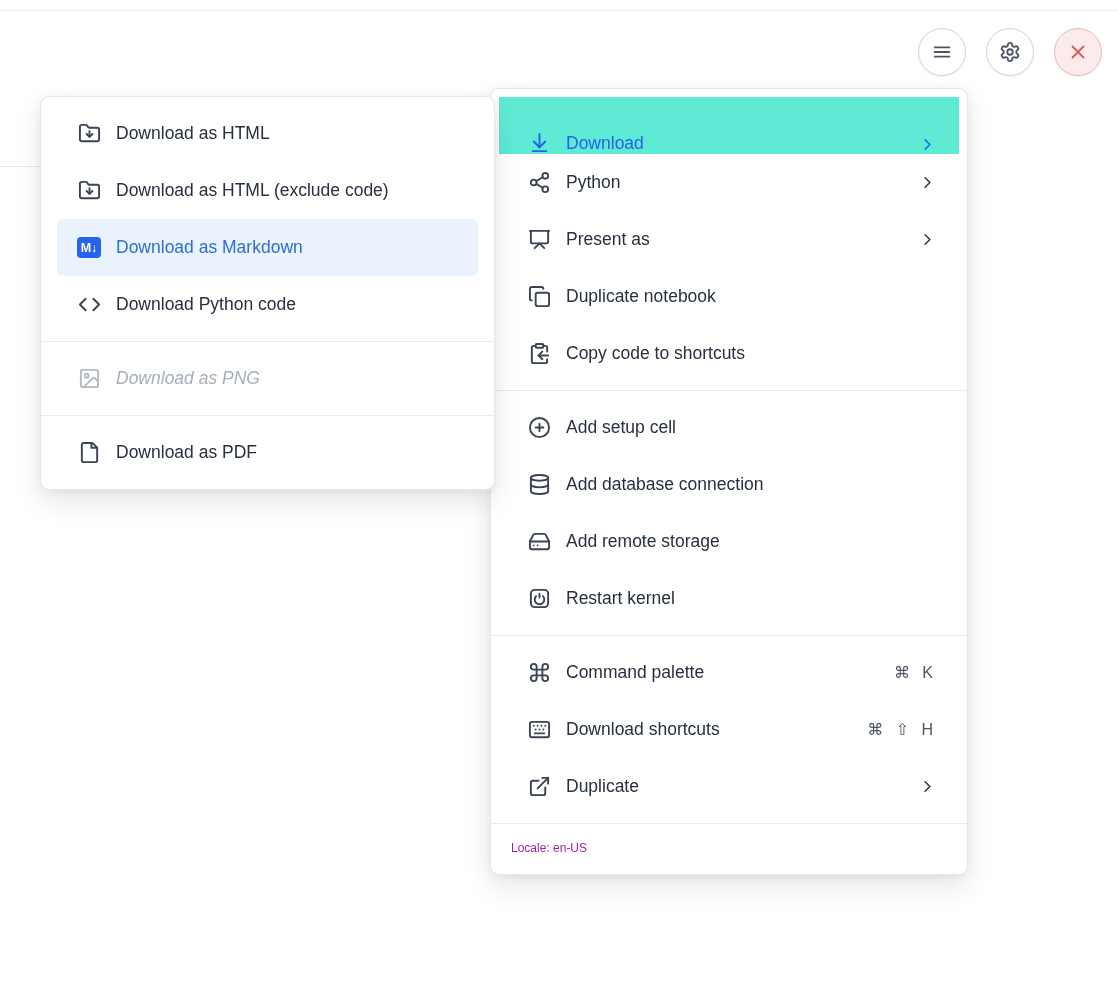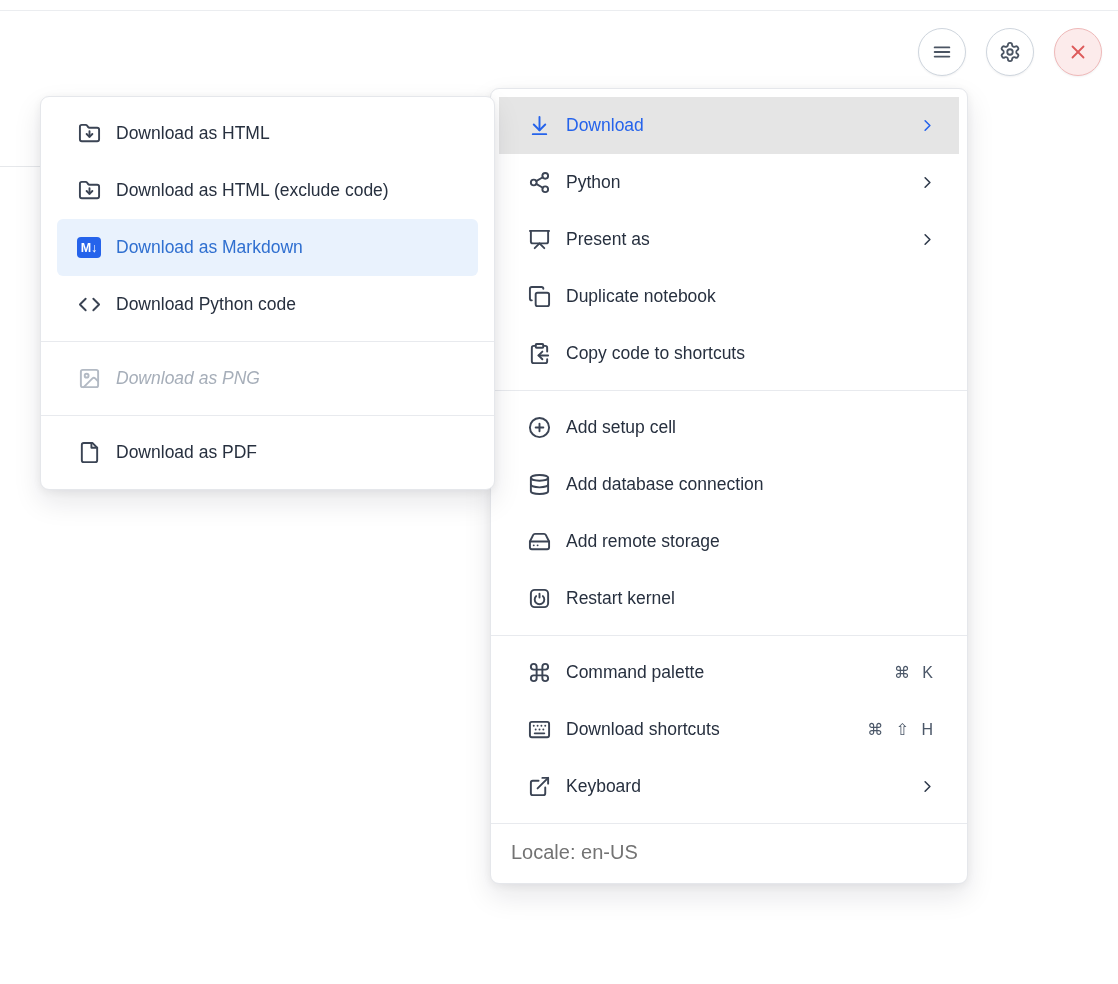--- a/index.html
+++ b/index.html
@@ -29,34 +29,34 @@
   .section + .section { border-top:1px solid #e8eaee; }
 
   .mi { display:flex; align-items:center; height:57px; padding:0 22px 0 28px; gap:15px;
     font-size:17.5px; color:#27303f; cursor:pointer; }
   .mi .ic { width:24px; height:24px; flex:none; color:#3b4454; display:flex; align-items:center; justify-content:center; }
   .mi .ic svg { display:block; }
   .mi .lbl { flex:1; white-space:nowrap; overflow:hidden; text-overflow:ellipsis; }
   .mi .chev { flex:none; color:#2f3a4b; display:flex; }
   .mi .sc { flex:none; color:#4b5768; font-size:16px; letter-spacing:4px; white-space:nowrap; }
 
-  .main-menu .mi.active { background:#e5e5e5; color:#2563eb; }
+  .main-menu .mi.active { background:#5eead4; color:#2563eb;align-items:flex-end; }
   .main-menu .mi.active .ic, .main-menu .mi.active .chev { color:#2563eb; }
 
   .submenu .mi.active { margin:0 8px; border-radius:6px; padding:0 14px 0 20px;
     background:#e9f2fd; color:#2f6fd0; }
   .submenu .mi.disabled { color:#a6aeb9; cursor:default;font-style:italic; }
   .submenu .mi.disabled .ic { color:#b3bac4; }
 
   .md-badge { width:28px; height:21px; border-radius:4px; background:#2563eb; color:#fff;
     font-size:12.5px; font-weight:bold; display:flex; align-items:center; justify-content:center;
     letter-spacing:0; }
 
   .menu-footer { border-top:1px solid #e8eaee; padding:12px 0 14px; }
-  .menu-footer .fline { padding:5px 20px; font-size:20px; color:#737373; }
+  .menu-footer .fline { padding:5px 20px; font-size:12px; color:#a21caf; }
 </style>
 </head>
 <body>
 
 <div class="stage">
 
   <div class="top-rule"></div>
   <div class="left-frag"></div>
 
   <button class="circle-btn btn-menu">
@@ -239,21 +239,21 @@
       </div>
 
       <div class="mi">
         <span class="ic">
           <svg viewBox="0 0 24 24" width="23" height="23" fill="none" stroke="currentColor" stroke-width="2" stroke-linecap="round" stroke-linejoin="round">
               <path d="M15 3h6v6"></path>
               <path d="M10 14 21 3"></path>
               <path d="M18 13v6a2 2 0 0 1-2 2H5a2 2 0 0 1-2-2V8a2 2 0 0 1 2-2h6"></path>
             </svg>
         </span>
-        <span class="lbl">Keyboard</span>
+        <span class="lbl">Duplicate</span>
         <span class="chev">
           <svg viewBox="0 0 24 24" width="19" height="19" fill="none" stroke="currentColor" stroke-width="2" stroke-linecap="round" stroke-linejoin="round">
               <path d="m9 18 6-6-6-6"></path>
             </svg>
         </span>
       </div>
     </div>
 
     <div class="menu-footer">
       <div class="fline">Locale: en-US</div>

